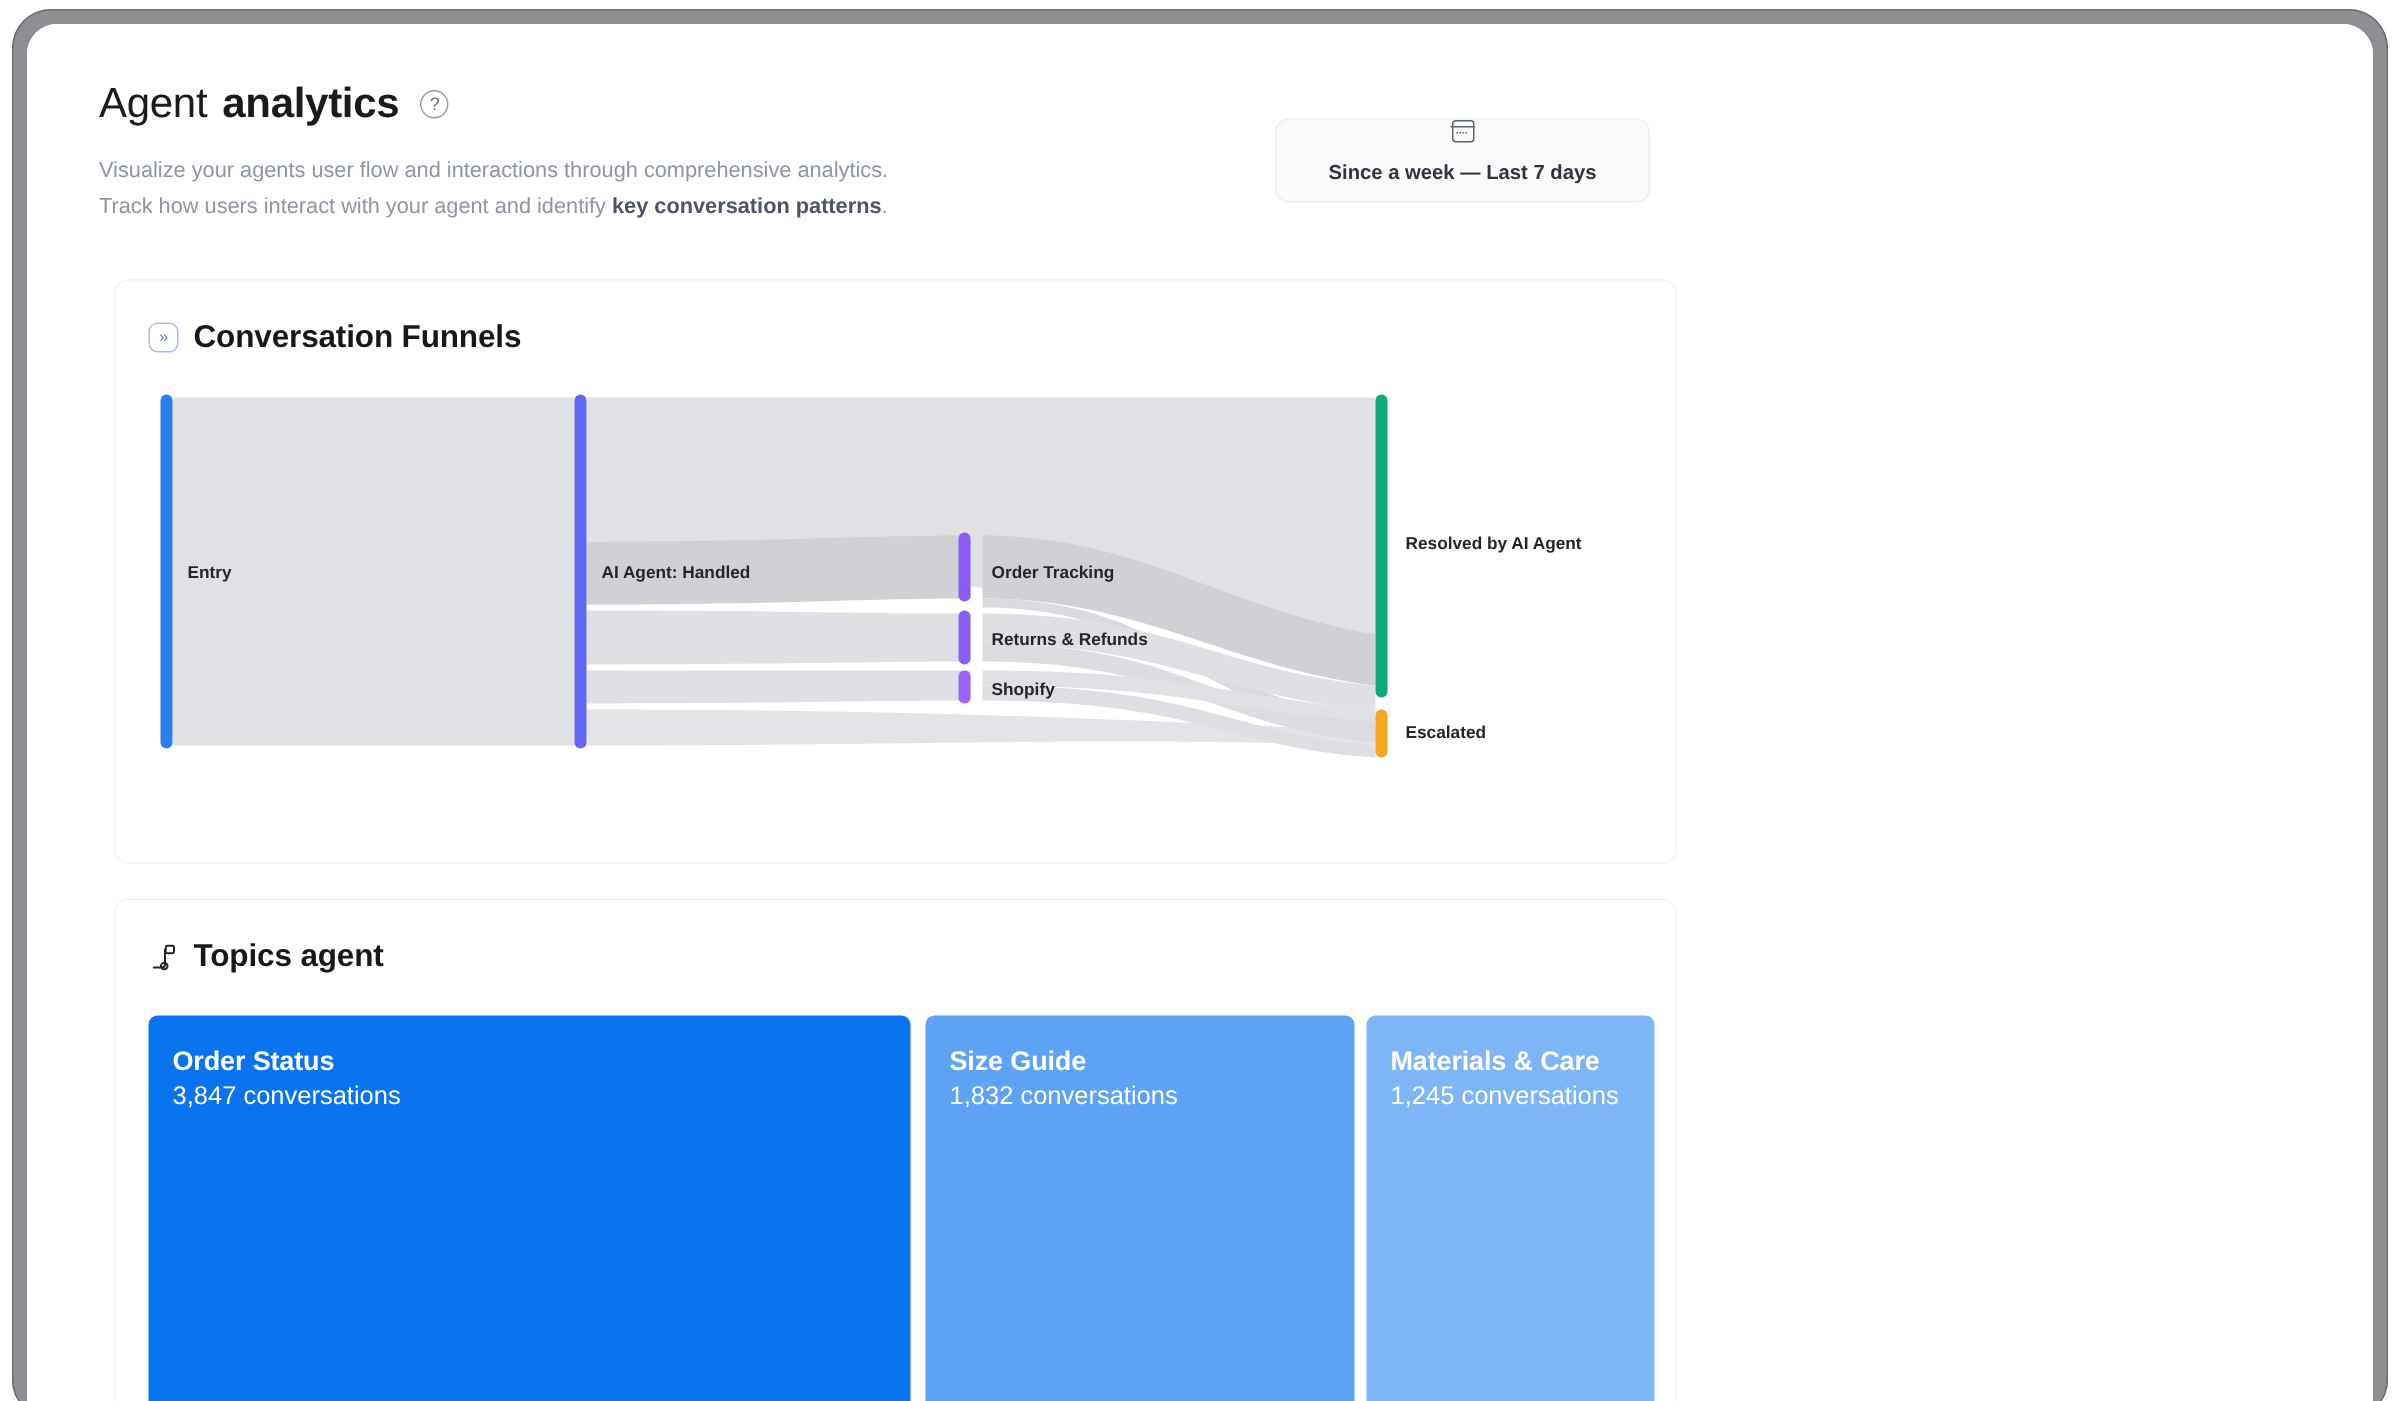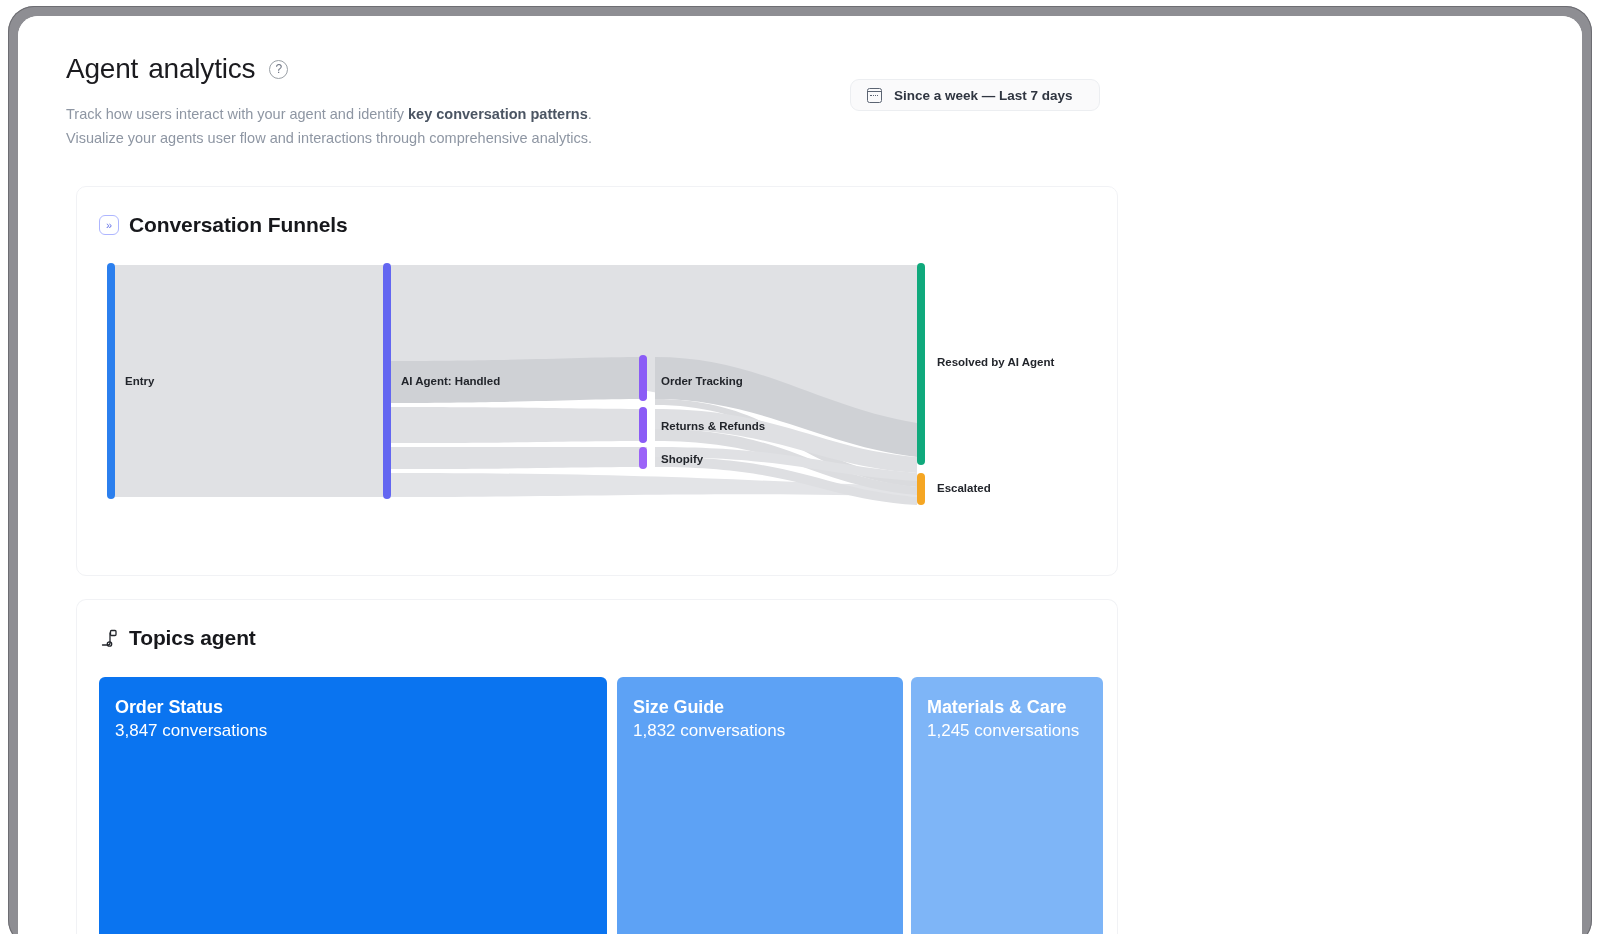--- a/index.html
+++ b/index.html
@@ -52,21 +52,21 @@
     line-height: 34px;
     color: #1b1b1f;
     font-weight: 400;
     letter-spacing: -0.2px;
     white-space: nowrap;
     display: flex;
     align-items: center;
     gap: 10px;
   }
   .page-title .t-light { font-weight: 400; }
-  .page-title .t-bold { font-weight: 400; }
+  .page-title .t-bold { font-weight: 700; }
   .help-icon {
     display: inline-flex;
     align-items: center;
     justify-content: center;
     width: 19px;
     height: 19px;
     border: 1.4px solid #9aa0a6;
     border-radius: 50%;
     font-size: 12px;
     line-height: 1;
@@ -87,29 +87,30 @@
     font-weight: 400;
   }
   .subtitle .emph { color: #4b5563; font-weight: 700; }
 
   
   .date-pill {
     position: absolute;
     left: 832px;
     top: 63px;
     width: 250px;
-    height: 32px;
+    height: 56px;
     background: #fafafb;
     border: 1px solid #eceef1;
     border-radius: 9px;
     display: flex;
     align-items: center;
     padding: 0 16px;
     gap: 12px;
     cursor: pointer;
+    flex-direction: column;
   }
   .cal-icon {
     width: 15px; height: 15px;
     flex: 0 0 15px;
     border: 1.3px solid #5b6472;
     border-radius: 2.5px;
     position: relative;
   }
   .cal-icon::before {
     content: "";
@@ -232,22 +233,22 @@
   <div class="bezel-inner">
     <div class="page">
 
       <div class="page-title">
         <span class="t-light">Agent</span>
         <span class="t-bold">analytics</span>
         <span class="help-icon">?</span>
       </div>
 
       <div class="subtitle">
+        <div>Visualize your agents user flow and interactions through comprehensive analytics.</div>
         <div><span>Track how users interact with your agent and identify </span><span class="emph">key conversation patterns</span><span>.</span></div>
-        <div>Visualize your agents user flow and interactions through comprehensive analytics.</div>
       </div>
 
       <div class="date-pill">
         <span class="cal-icon"></span>
         <span class="date-pill-label">Since a week — Last 7 days</span>
       </div>
 
       <div class="card" id="card-funnels">
         <div class="card-header">
           <span class="ico-box">»</span>

